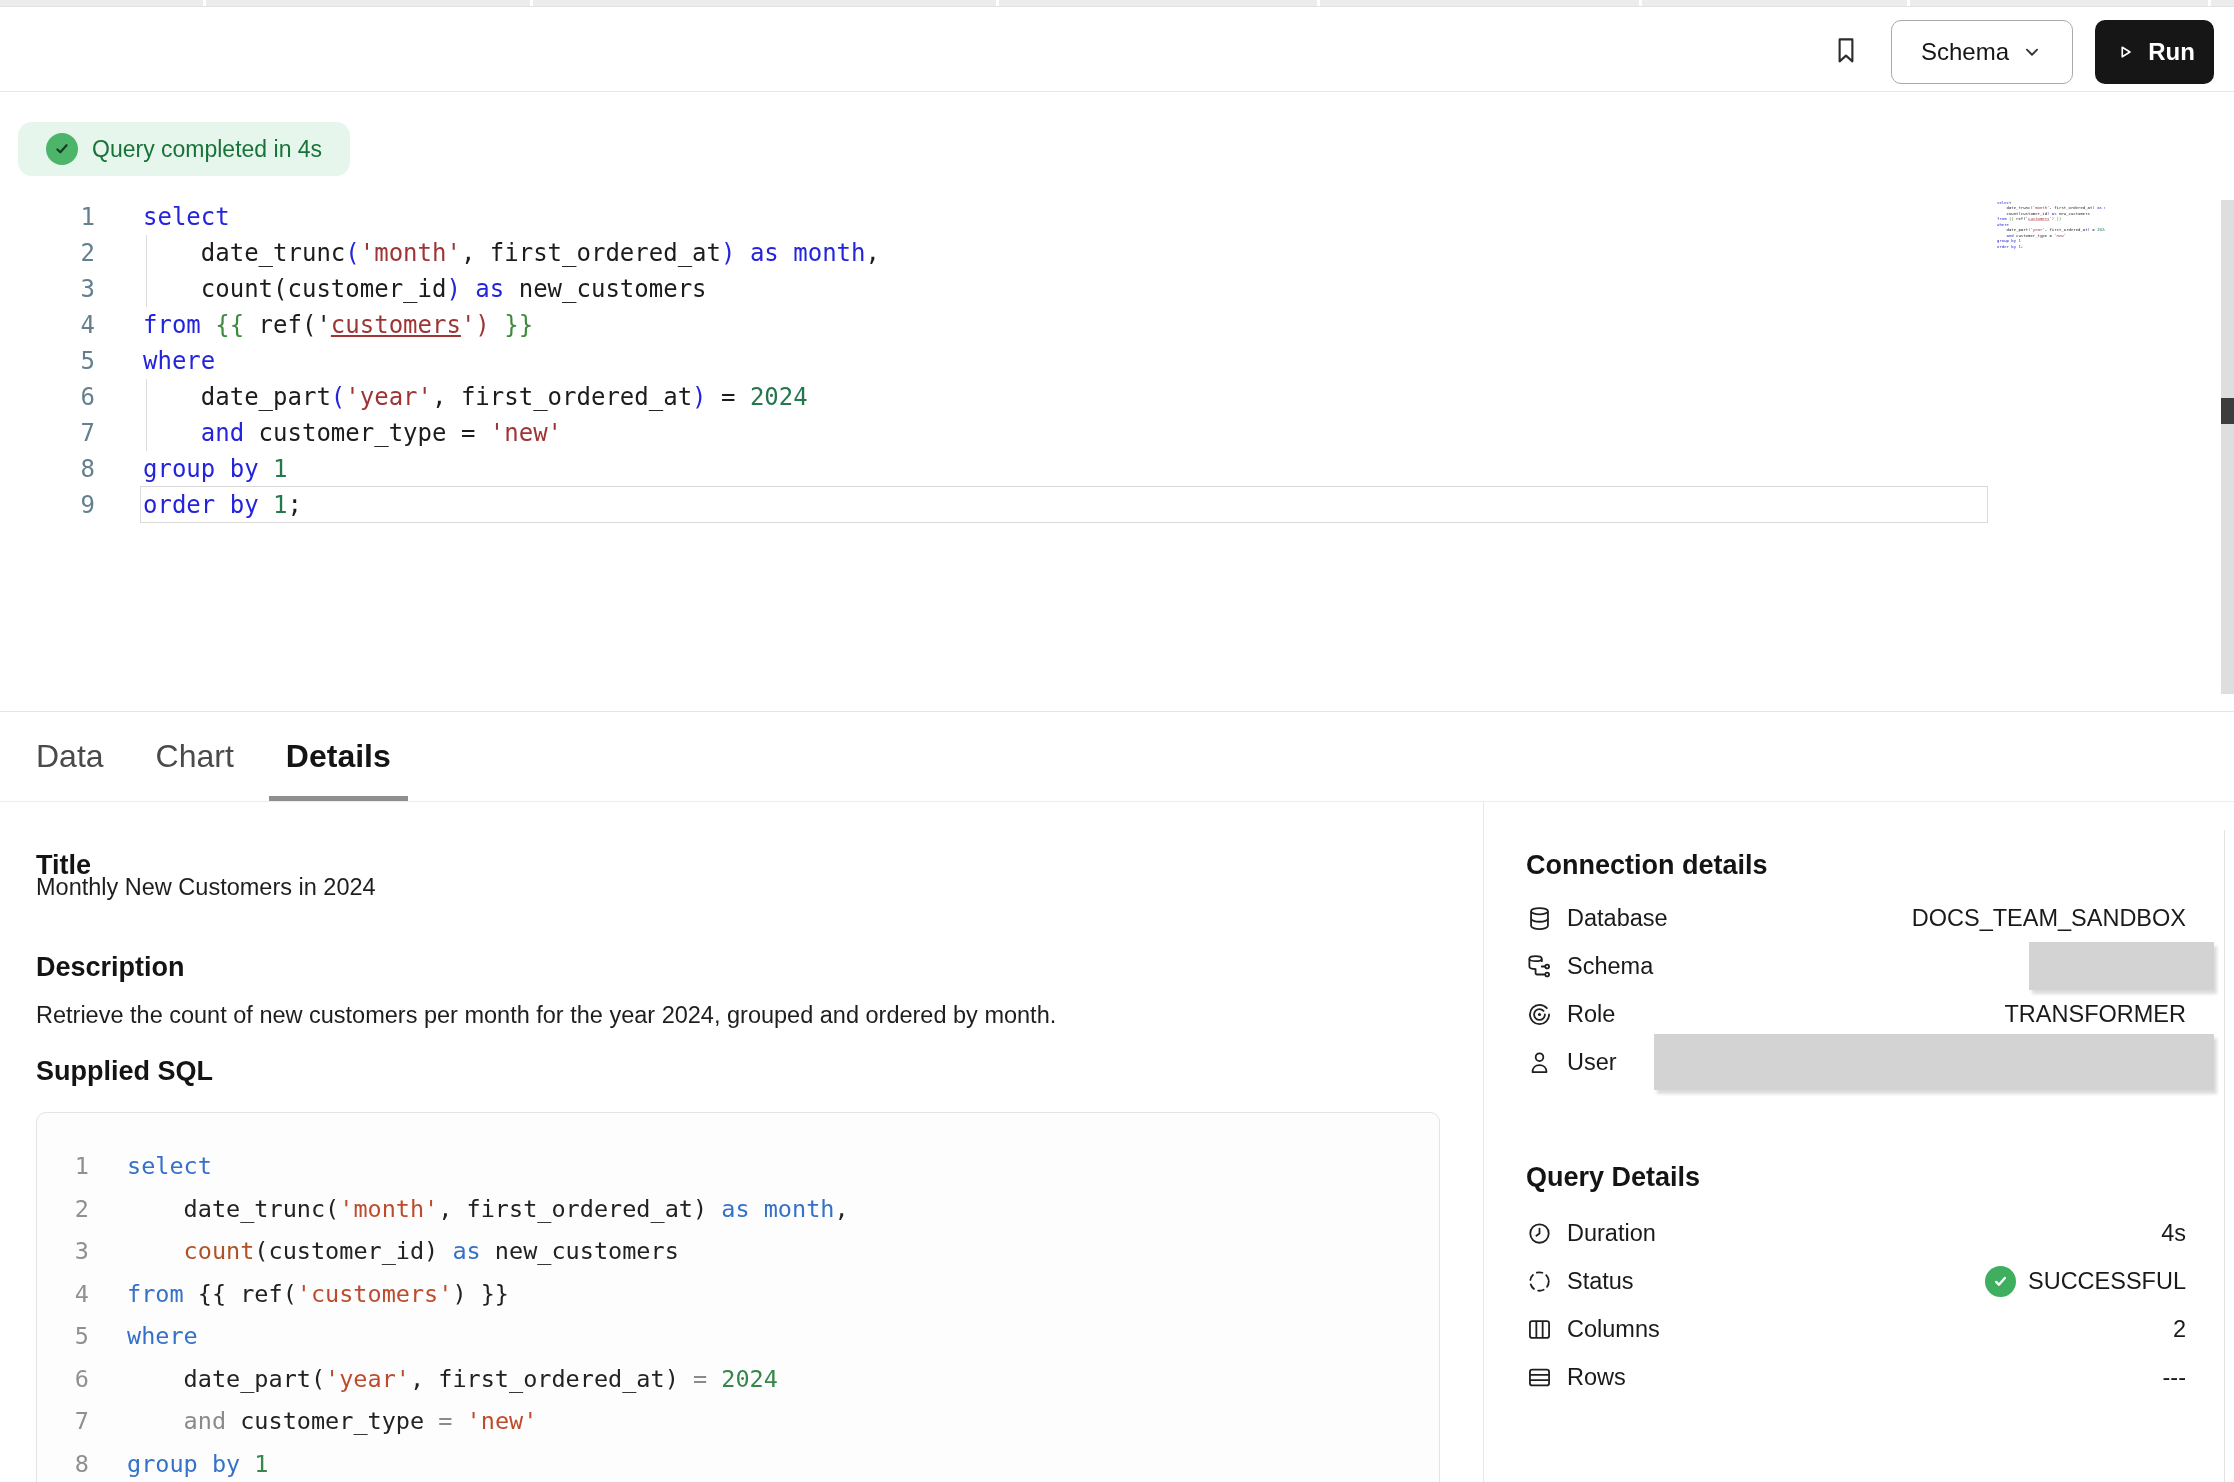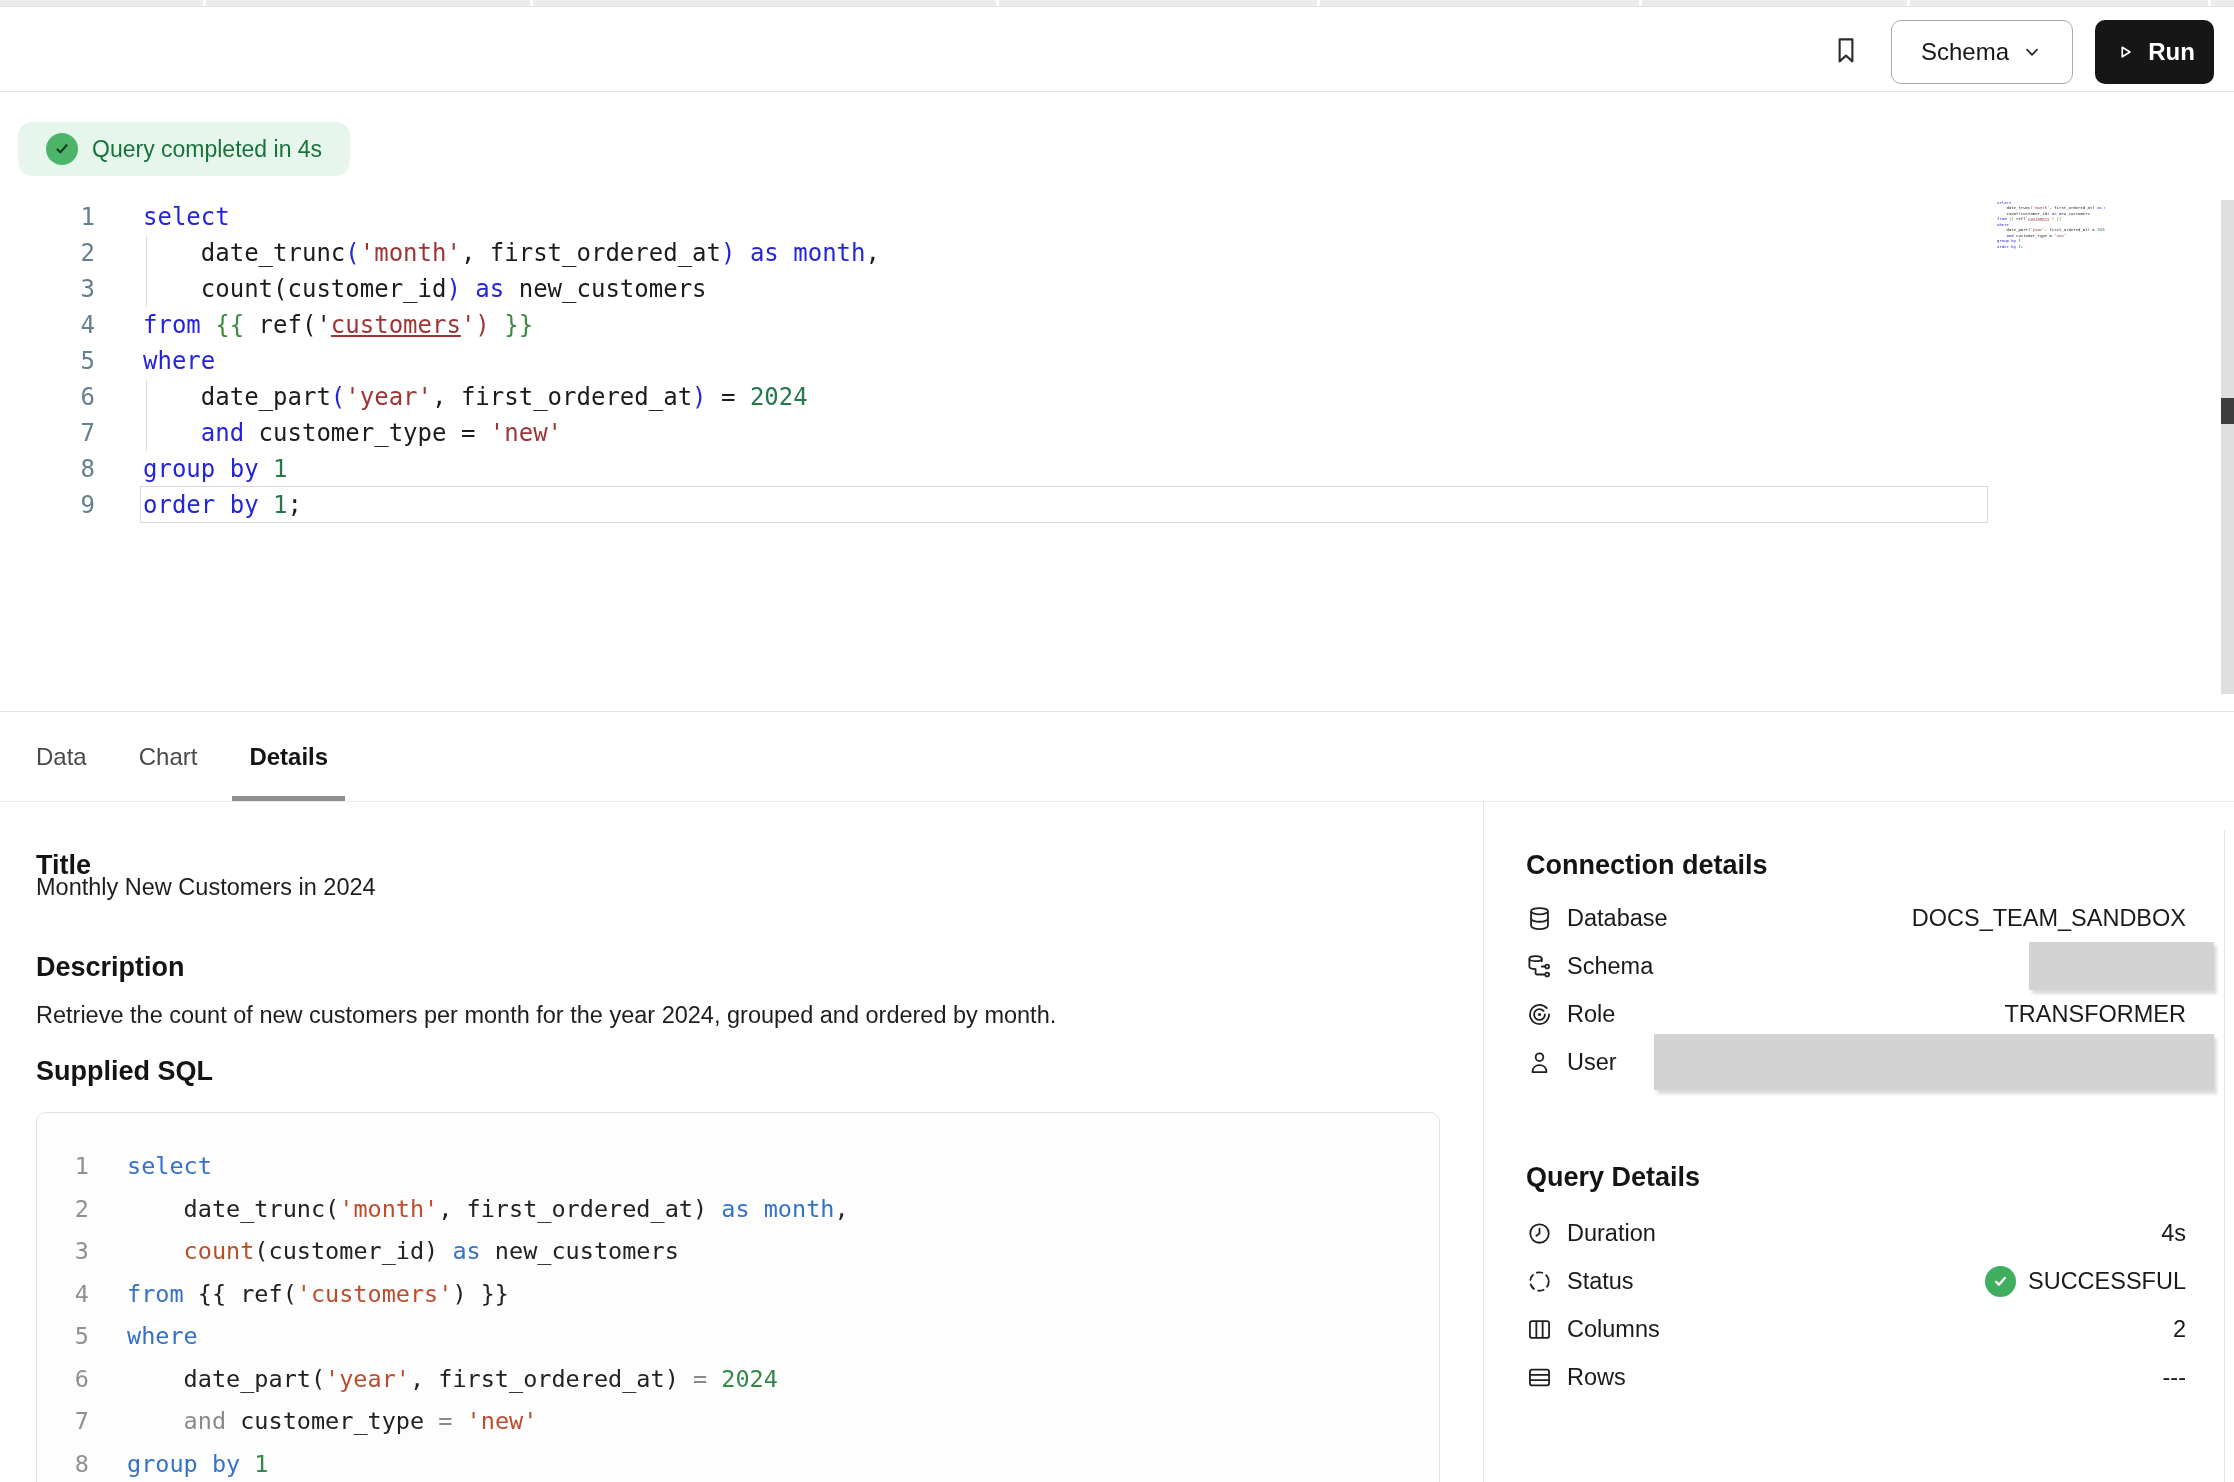--- a/index.html
+++ b/index.html
@@ -50,21 +50,21 @@
   .minimap-inner .codeseg{margin-left:0;}
 
   
   .ed-scroll-track{position:absolute;left:2221px;top:200px;width:13px;height:494px;background:#dedede;}
   .ed-scroll-thumb{position:absolute;left:2221px;top:398px;width:13px;height:26px;background:#3d3d3d;}
 
   
   .divider-a{position:absolute;left:0;top:711px;width:2234px;height:1px;background:#e5e5e5;}
   .divider-b{position:absolute;left:0;top:801px;width:2234px;height:1px;background:#ececec;}
   .result-tabs{position:absolute;left:36px;top:712px;height:89px;display:flex;gap:52px;align-items:center;}
-  .tab{font-size:24px;color:#4a4a4a;position:relative;height:89px;display:flex;align-items:center;padding:0 16px;margin:0 -16px;}
+  .tab{font-size:32px;color:#4a4a4a;position:relative;height:89px;display:flex;align-items:center;padding:0 16px;margin:0 -16px;}
   .tab.active{color:#141414;font-weight:700;}
   .tab.active::after{content:"";position:absolute;left:-1px;right:-1px;bottom:0;height:5px;background:#8f8f8f;}
 
   
   .h-sec{position:absolute;left:36px;font-size:27px;font-weight:700;color:#141414;}
   .p-sec{position:absolute;left:36px;font-size:23.5px;color:#1e1e1e;}
 
   .sql-card{position:absolute;left:36px;top:1112px;width:1404px;height:420px;border:1px solid #e3e3e3;
             border-radius:10px;background:#fdfdfd;box-sizing:border-box;padding-top:32px;
             font-family:"DejaVu Sans Mono",monospace;font-size:23.5px;}

